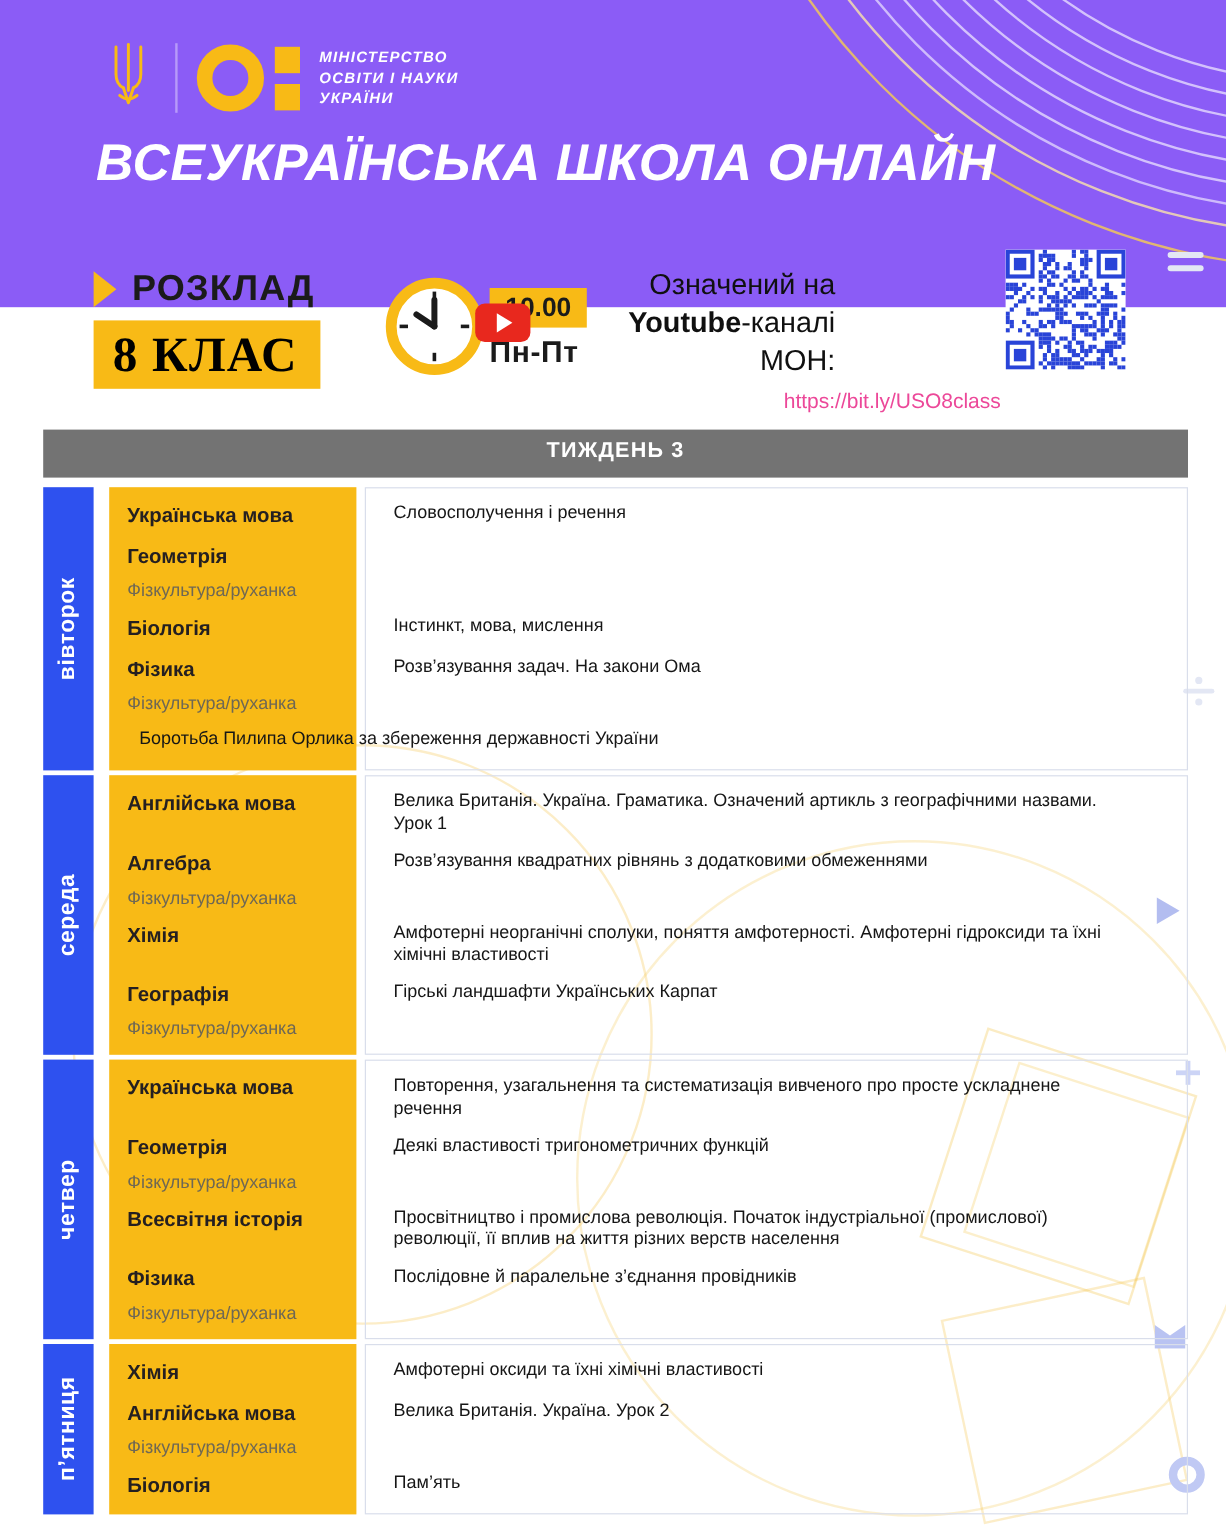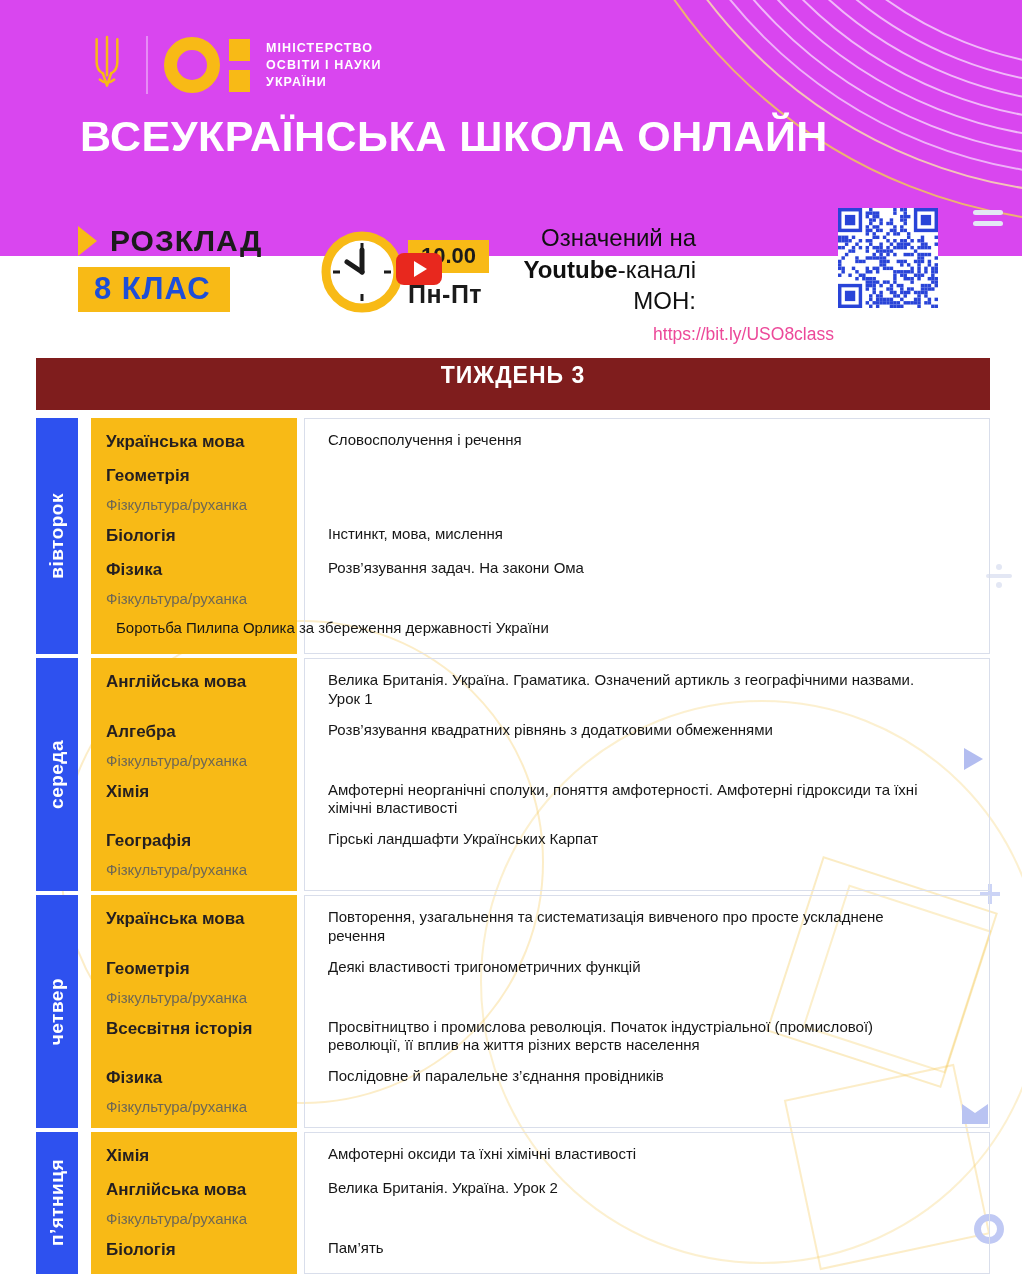--- a/index.html
+++ b/index.html
@@ -1,59 +1,59 @@
 <!DOCTYPE html>
 <html><head>
 <meta charset="utf-8">
 <style>
   html,body{margin:0;padding:0;background:#fff;}
   .page{position:relative;width:1022px;height:1280px;overflow:hidden;background:#fff;
         font-family:"Liberation Sans", sans-serif;color:#161616;}
 
   
-  .hero{position:absolute;left:0;top:0;width:1022px;height:256px;background:#d946ef;overflow:hidden;}
+  .hero{position:absolute;left:0;top:0;width:1022px;height:256px;background:#8b5cf6;overflow:hidden;font-style:italic;}
   .hero-arcs{position:absolute;left:0;top:0;z-index:1;}
   .brand{position:absolute;left:84px;top:34px;display:flex;align-items:center;gap:16px;z-index:2;}
   .brand-divider{width:2px;height:58px;background:rgba(255,255,255,.38);}
   .mon-logo{display:flex;align-items:center;gap:9px;}
   .mon-ring{width:30px;height:30px;border:13px solid #f8ba16;border-radius:50%;}
   .mon-colon i{display:block;width:21px;height:22px;background:#f8ba16;}
   .mon-colon i + i{margin-top:9px;}
   .ministry{color:#fff;font-size:12.5px;font-weight:bold;letter-spacing:1.1px;line-height:17px;}
   .page-title{position:absolute;left:80px;top:112px;z-index:2;margin:0;color:#fff;
               font-size:43px;font-weight:800;letter-spacing:.5px;}
 
   
   .info{position:absolute;left:0;top:200px;width:918px;height:158px;z-index:3;}
   .sched{position:absolute;left:78px;top:24px;}
   .sched-row{display:flex;align-items:center;gap:13px;}
   .tri-arrow{width:0;height:0;border-left:19px solid #f8ba16;border-top:15px solid transparent;border-bottom:15px solid transparent;}
   .sched-label{font-size:30px;font-weight:800;color:#1b1b1b;letter-spacing:1px;}
-  .class-badge{display:inline-block;margin-top:9px;background:#f8ba16;color:#1d4ed8;
-               font-size:31px;font-weight:800;letter-spacing:1px;padding:4px 19px 5px 16px;}
+  .class-badge{display:inline-block;margin-top:9px;background:#f8ba16;color:#000000;
+               font-size:41px;font-weight:800;letter-spacing:1px;padding:4px 19px 5px 16px;font-family:Liberation Serif, serif;}
   .clock{position:absolute;left:320px;top:30px;}
   .time{position:absolute;left:408px;top:40px;}
   .time-badge{display:inline-block;background:#f8ba16;color:#1b1b1b;font-size:22px;font-weight:800;padding:3px 13px 4px;}
   .time-days{margin-top:7px;font-size:25px;font-weight:800;color:#1b1b1b;letter-spacing:.5px;}
   .watch{position:absolute;right:222px;top:22px;text-align:right;color:#101010;font-size:24px;line-height:31px;width:300px;}
   .watch-line2{display:flex;align-items:center;justify-content:space-between;gap:11px;}
   .yt-icon{position:relative;width:46px;height:32px;background:#e8281e;border-radius:8px;flex:0 0 auto;}
   .yt-icon::after{content:"";position:absolute;left:18px;top:8px;width:0;height:0;
                   border-left:13px solid #fff;border-top:8px solid transparent;border-bottom:8px solid transparent;}
   .watch b{font-weight:800;}
   .qr{position:absolute;left:838px;top:8px;width:100px;height:100px;background:#fff;}
   .qr-link{position:absolute;right:84px;top:124px;font-size:17.5px;color:#ec4899;text-decoration:none;}
   .menu-lines{position:absolute;left:973px;top:10px;}
   .menu-lines i{display:block;width:30px;height:5px;border-radius:2.5px;background:#e3e7f4;}
   .menu-lines i + i{margin-top:6px;}
 
   
   .schedule{position:absolute;left:0;top:358px;width:1022px;z-index:3;}
-  .week-bar{margin:0 32px 8px 36px;height:52px;line-height:34px;background:#7f1d1d;color:#fff;
-            text-align:center;font-size:23px;font-weight:800;letter-spacing:1px;}
+  .week-bar{margin:0 32px 8px 36px;height:40px;line-height:34px;background:#737373;color:#fff;
+            text-align:center;font-size:18px;font-weight:800;letter-spacing:1px;}
   .day{position:relative;display:flex;margin:0 32px 4px 36px;}
   .day-label{width:42px;background:#2e51ef;display:flex;align-items:center;justify-content:center;flex:0 0 auto;}
   .day-label span{writing-mode:vertical-rl;transform:rotate(180deg);color:#fff;font-size:19px;font-weight:800;letter-spacing:.5px;}
   .day-rows{flex:1;position:relative;display:flex;flex-direction:column;padding:7px 0;margin-left:13px;}
   .day-rows::before{content:"";position:absolute;left:0;top:0;bottom:0;width:206px;background:#f8ba16;}
   .day-rows::after{content:"";position:absolute;left:213px;right:0;top:0;bottom:0;border:1px solid #d9deeb;pointer-events:none;}
   .lesson-row{position:relative;z-index:1;display:flex;min-height:34px;}
   .lesson-row.activity{min-height:26px;}
   .subject{width:212px;flex:0 0 auto;box-sizing:border-box;padding:6px 8px 6px 15px;
            font-size:17px;font-weight:800;color:#241f21;line-height:1.25;}

